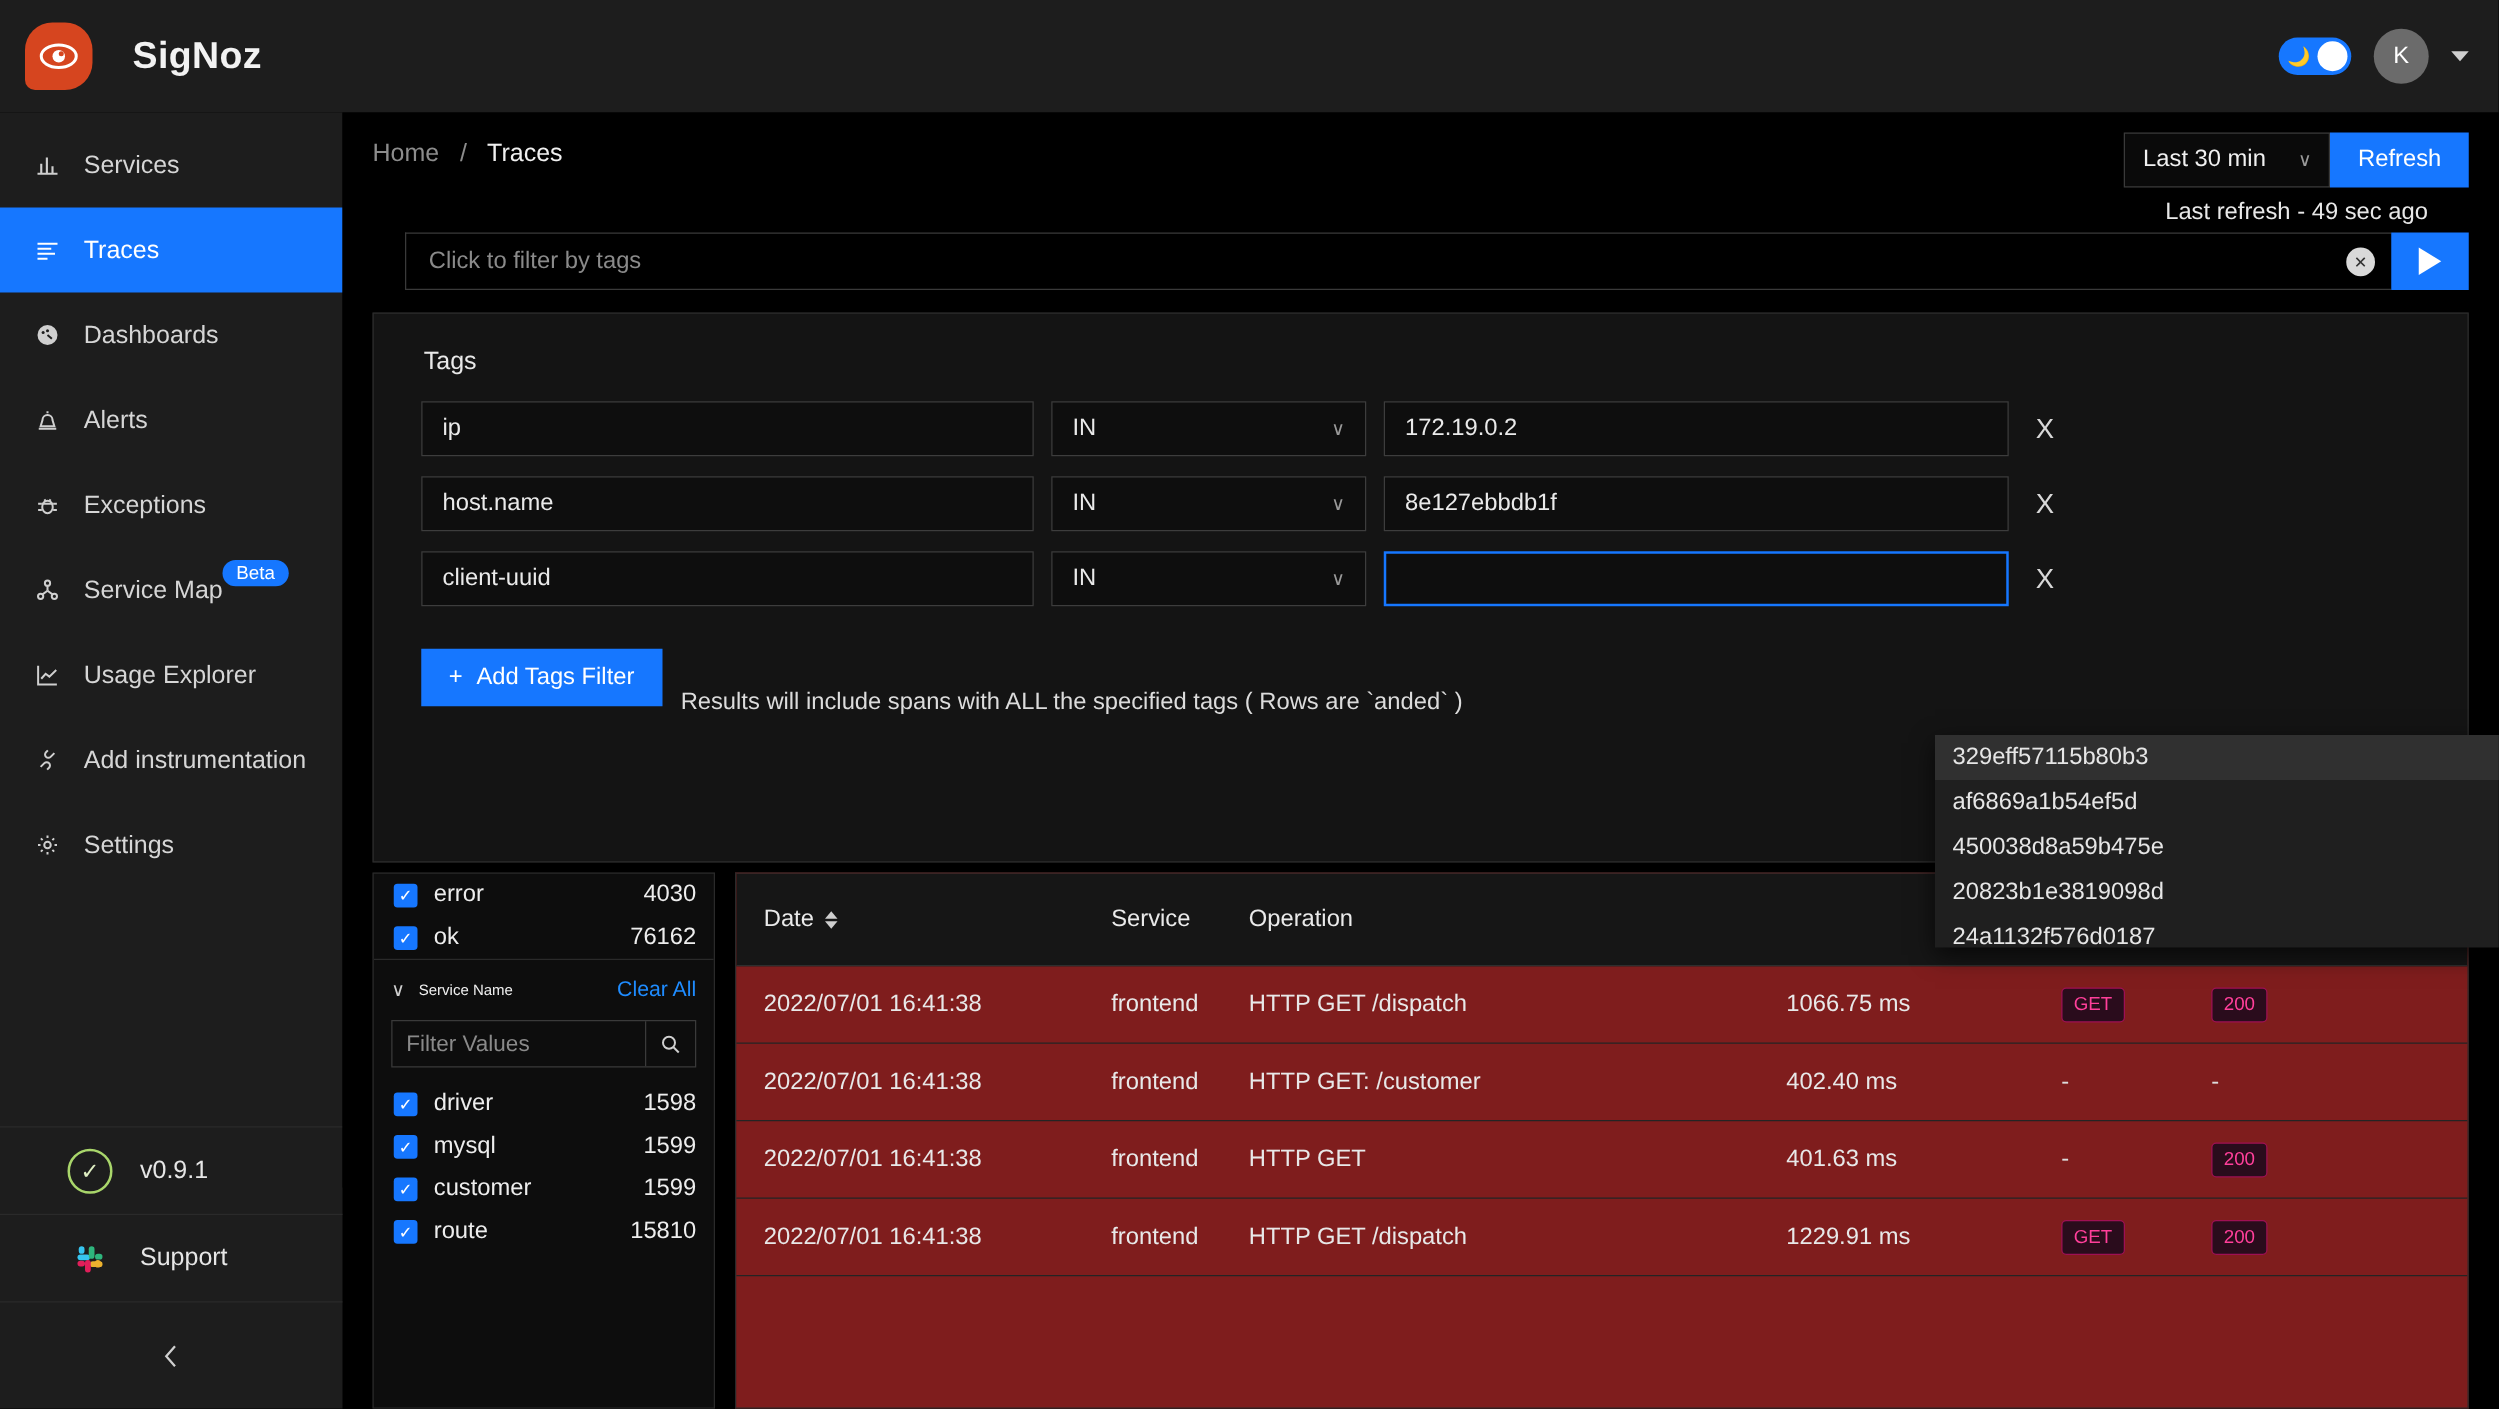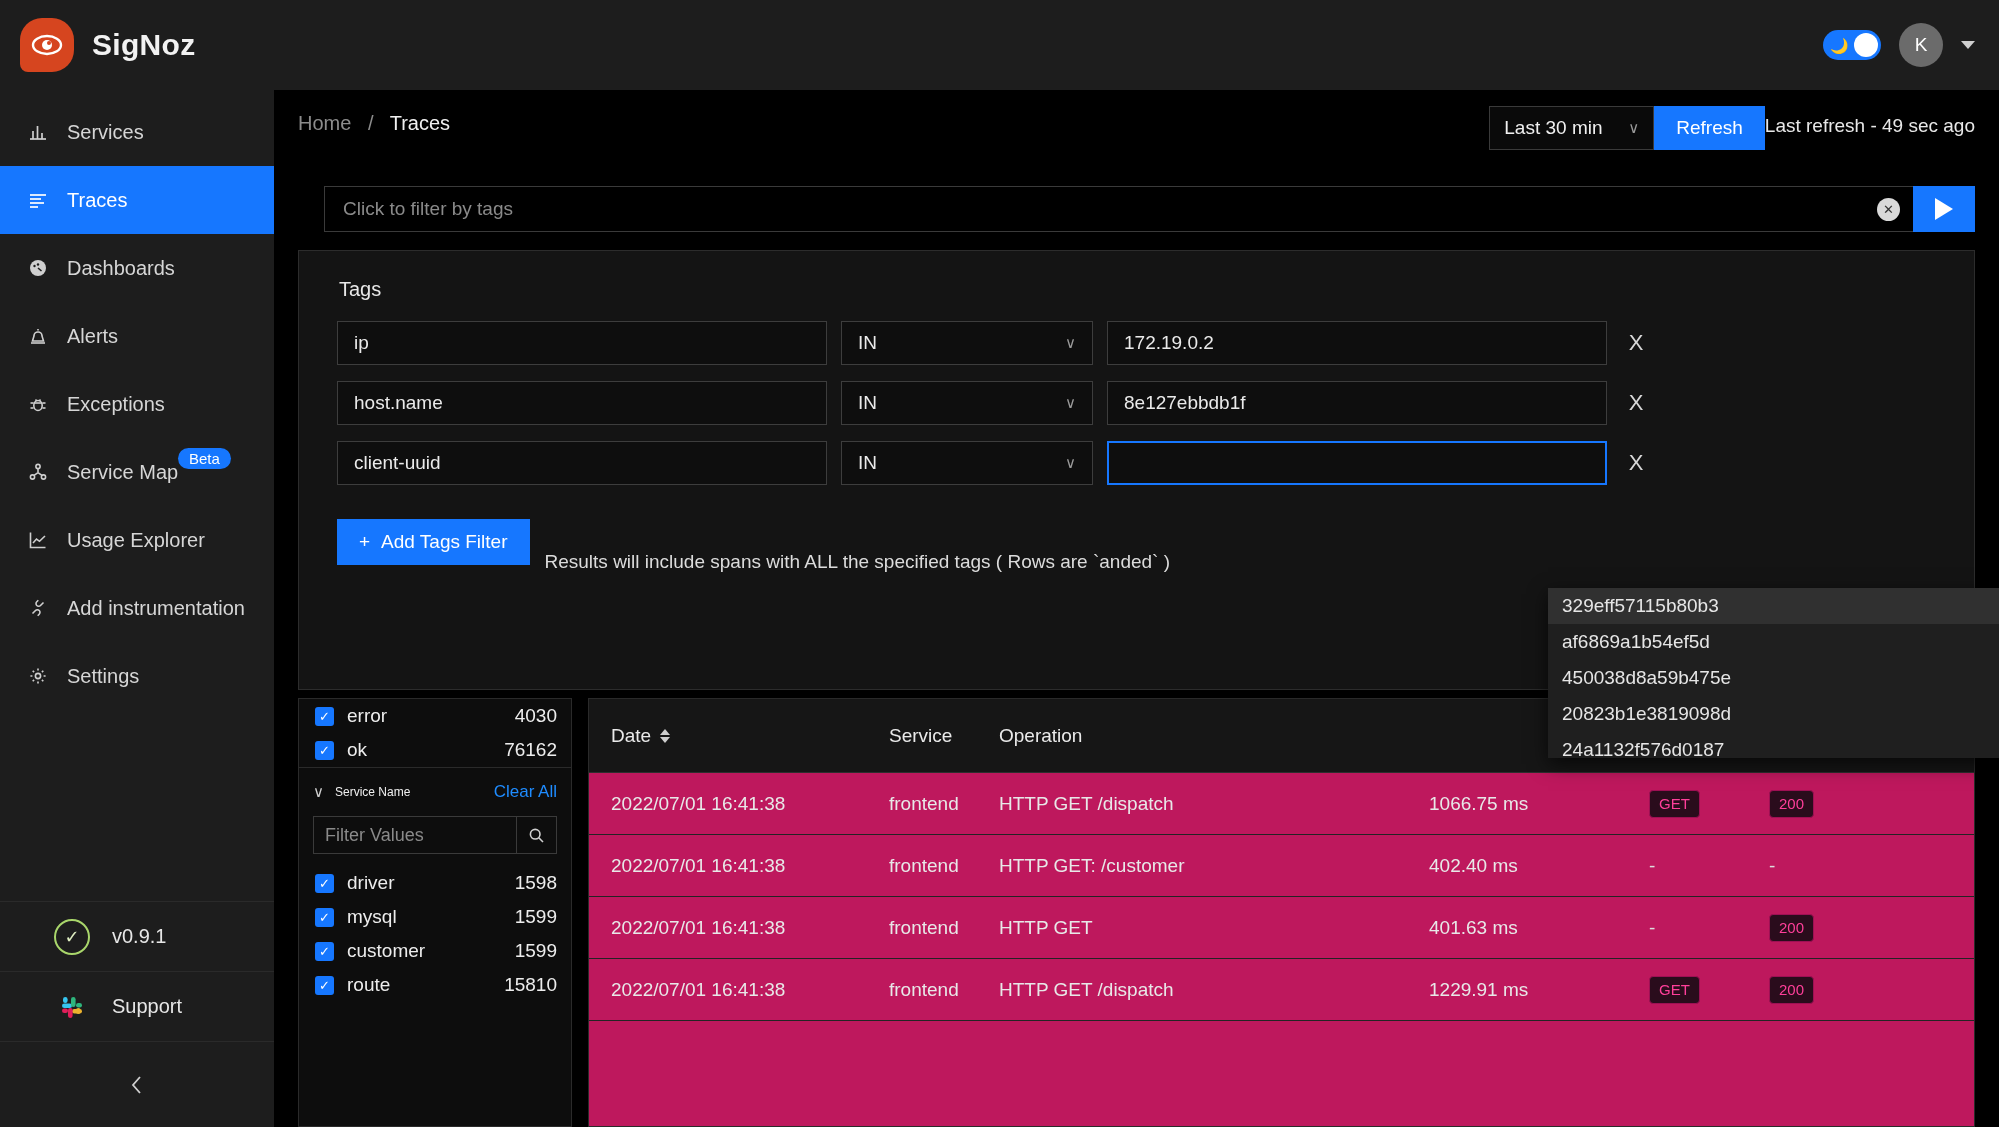--- a/index.html
+++ b/index.html
@@ -9,21 +9,21 @@
     font-family: "Liberation Sans", sans-serif;
     overflow: hidden;
   }
   .app { position: relative; width: 1999px; height: 1127px; background: #000; }
 
   
   .topbar {
     position: absolute; top: 0; left: 0; width: 1999px; height: 90px;
     background: #1d1d1d; display: flex; align-items: center;
   }
-  .brand { display: flex; align-items: center; gap: 18px; padding-left: 20px; }
+  .brand { display: flex; align-items: center; gap: 32px; padding-left: 20px; }
   .logo-mark {
     width: 54px; height: 54px; background: #d6451f;
     border-radius: 22px 22px 22px 8px;
     display: flex; align-items: center; justify-content: center;
   }
   .logo-text { color: #f2f2f2; font-size: 30px; font-weight: bold; letter-spacing: .3px; }
   .topbar-right {
     margin-left: auto; display: flex; align-items: center; gap: 18px; padding-right: 24px;
   }
   .theme-toggle {
@@ -74,21 +74,21 @@
   .collapse {
     height: 86px; display: flex; align-items: center; justify-content: center;
     color: #cfcfcf; font-size: 24px; border-top: 1px solid #2a2a2a;
   }
 
   
   .content { position: absolute; top: 90px; left: 274px; width: 1725px; height: 860px; background: #000; }
   .crumbs { position: absolute; top: 22px; left: 24px; font-size: 20px; color: #8c8c8c; }
   .crumbs .sep { margin: 0 11px; }
   .crumbs .cur { color: #f0f0f0; }
-  .timebox { position: absolute; top: 16px; right: 24px; display: flex; flex-direction: row; align-items: flex-start; }
+  .timebox { position: absolute; top: 16px; right: 24px; display: flex; flex-direction: column; align-items: center; }
   .timerow { display: flex; }
   .time-select {
     height: 44px; min-width: 165px; background: #0a0a0a; border: 1px solid #3a3a3a;
     color: #f0f0f0; font-size: 19px; display: flex; align-items: center; justify-content: space-between;
     padding: 0 14px; gap: 14px;
   }
   .chev { color: #9a9a9a; font-size: 15px; }
   .refresh-btn {
     height: 44px; background: #1677ff; color: #fff; font-size: 19px; border: none;
     padding: 0 22px; cursor: pointer; font-family: inherit;
@@ -168,21 +168,21 @@
   .fp-head .v { color: #cfcfcf; font-size: 15px; margin-right: 11px; }
   .fp-head .t { color: #f0f0f0; font-size: 12px; }
   .fp-head .clear { margin-left: auto; color: #1f8cff; font-size: 17px; }
   .fp-search { display: flex; height: 38px; margin: 0 14px 12px 14px; border: 1px solid #3a3a3a; }
   .fp-search .inp { flex: 1; color: #8a8a8a; font-size: 18px; display: flex; align-items: center; padding-left: 11px; }
   .fp-search .mag { width: 40px; border-left: 1px solid #3a3a3a; display: flex; align-items: center; justify-content: center; }
 
   
   .table {
     position: absolute; top: 608px; left: 314px; width: 1387px; height: 429px;
-    background: #be185d; border: 1px solid #2a2a2a; overflow: hidden;
+    background: #7f1d1d; border: 1px solid #2a2a2a; overflow: hidden;
   }
   .thead { display: flex; align-items: center; height: 74px; border-bottom: 1px solid #2e2e2e; background: #161616; }
   .th { color: #eaeaea; font-size: 19px; display: flex; align-items: center; gap: 9px; }
   .sorter { display: flex; flex-direction: column; gap: 2px; }
   .sorter i { width: 0; height: 0; border-left: 5px solid transparent; border-right: 5px solid transparent; }
   .sorter .up { border-bottom: 6px solid #cfcfcf; }
   .sorter .dn { border-top: 6px solid #cfcfcf; }
   .trow { display: flex; align-items: center; height: 62px; border-bottom: 1px solid #242424; }
   .td { color: #e8e8e8; font-size: 19px; }
   .c-date { width: 300px; padding-left: 22px; }

